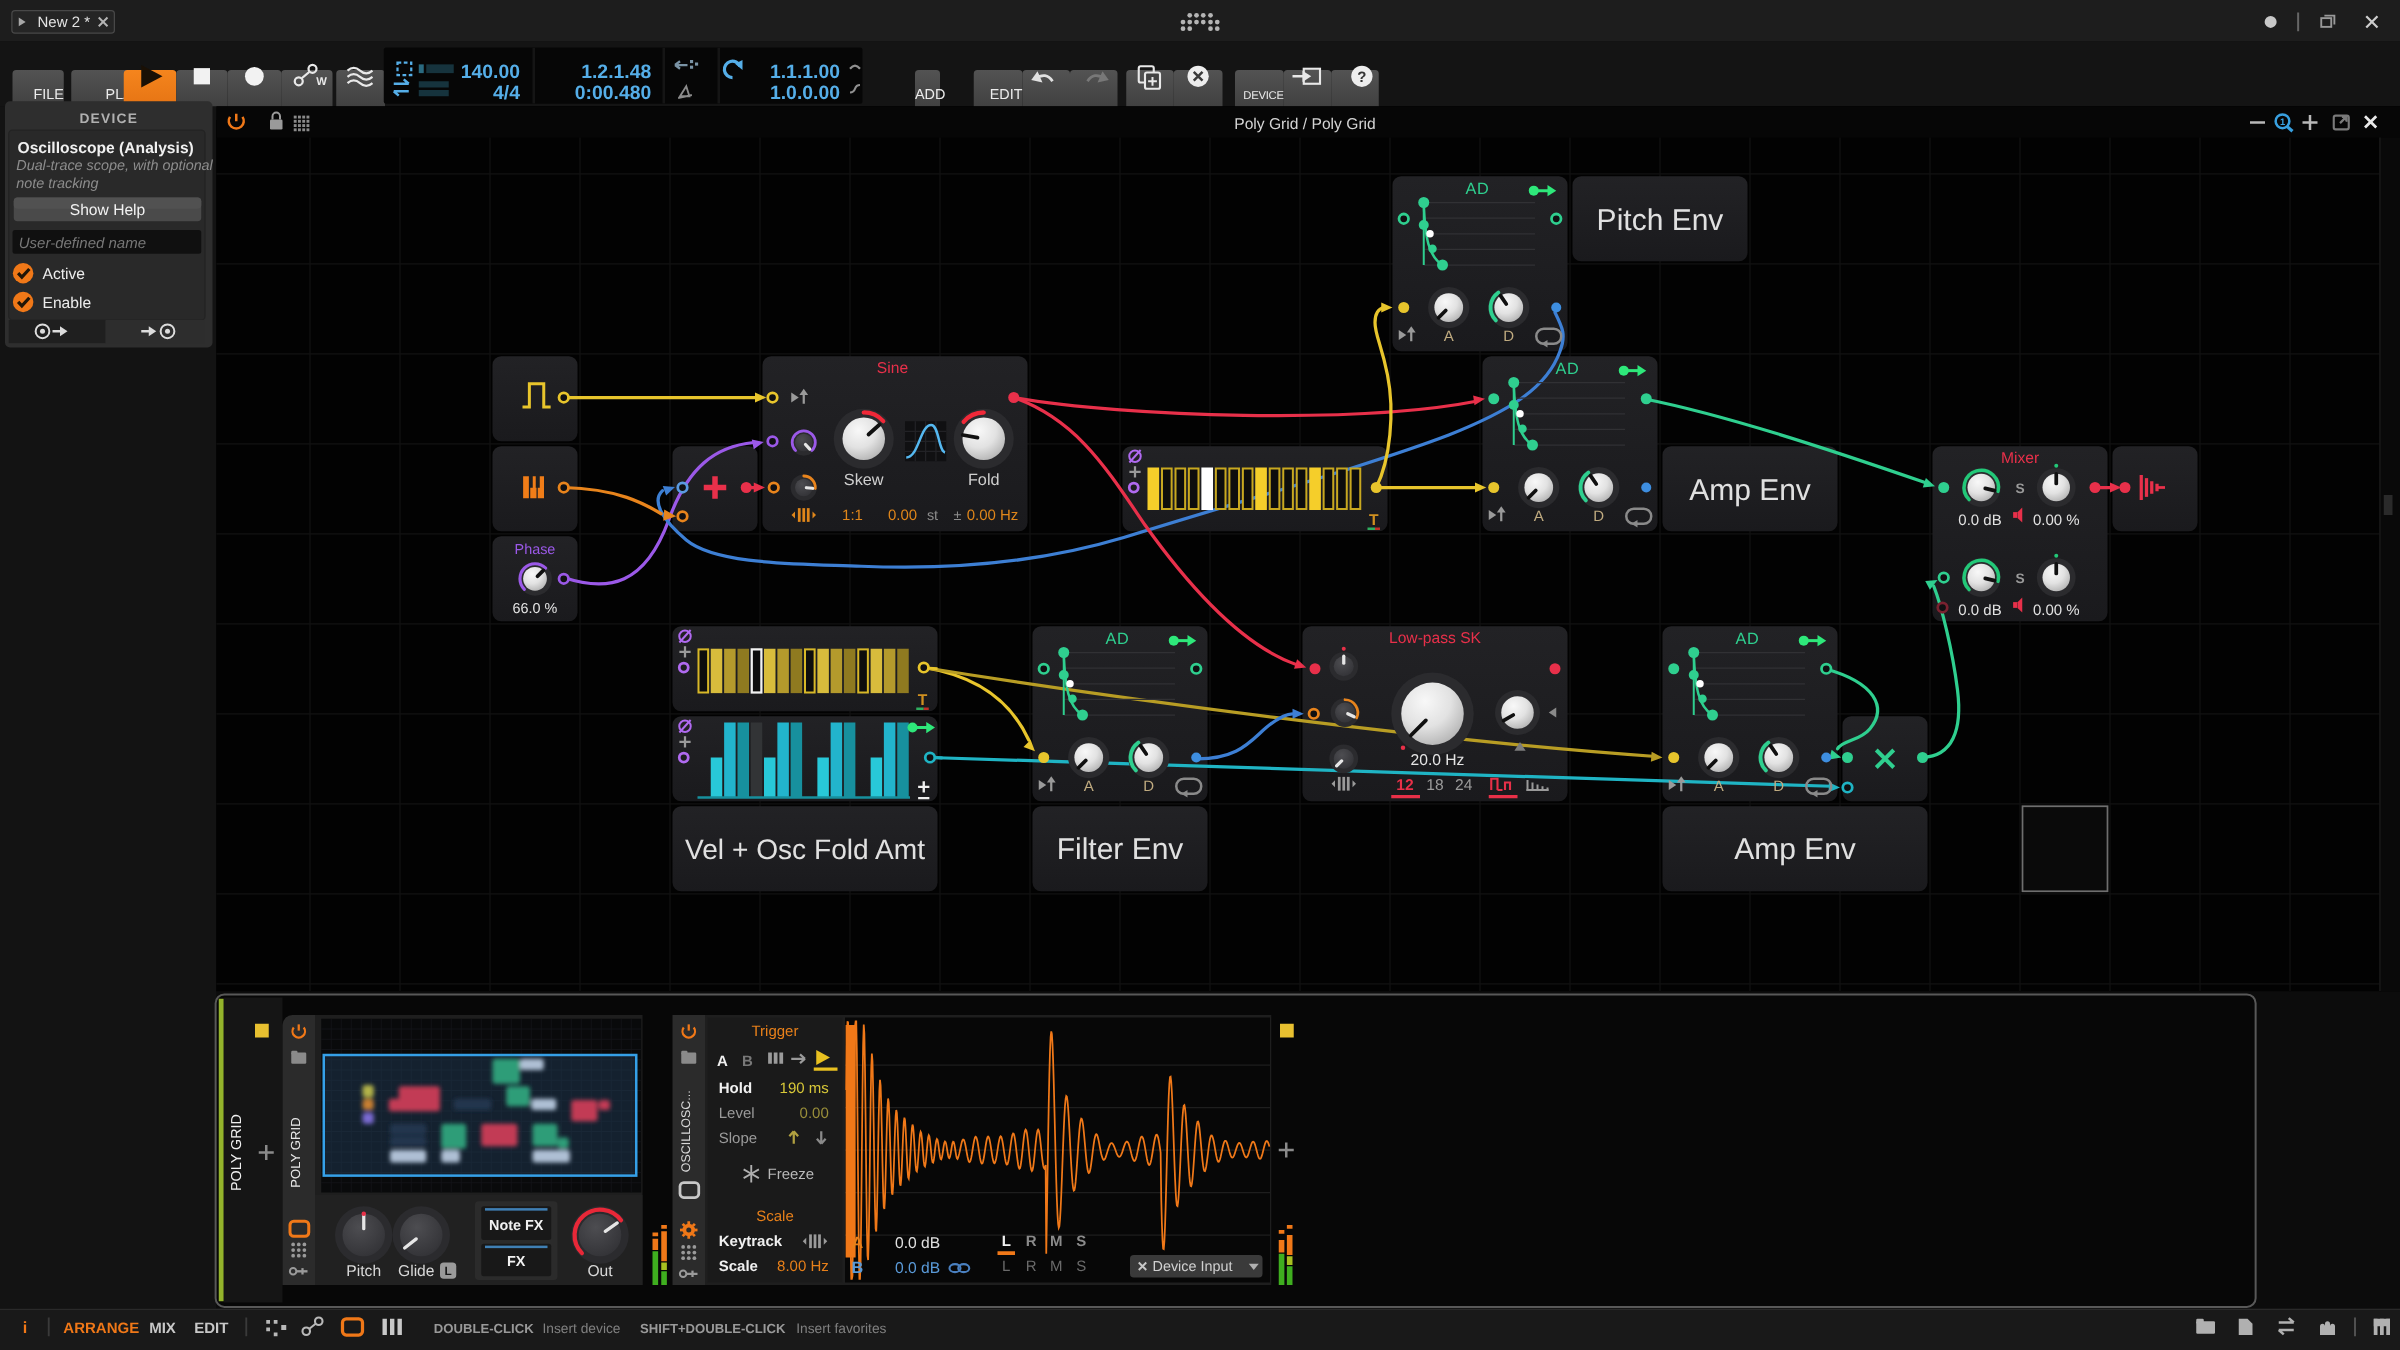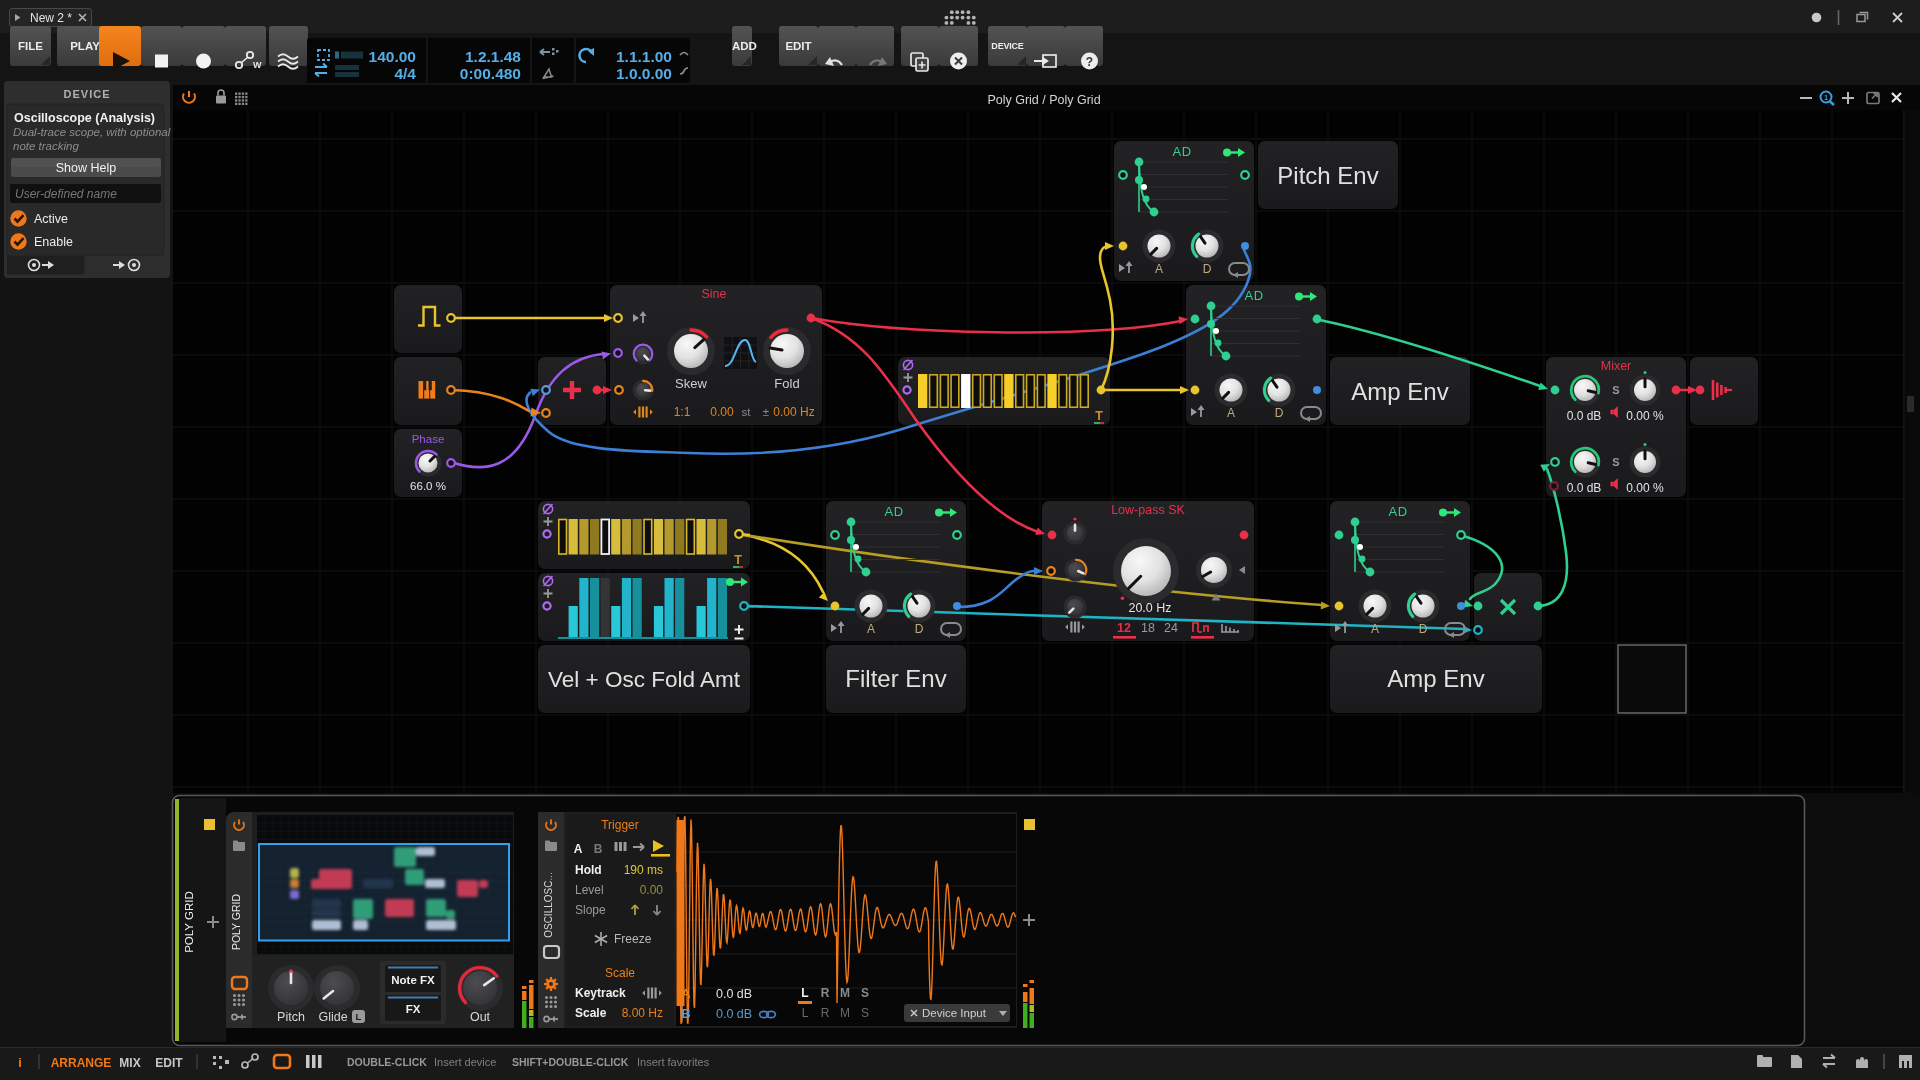--- a/index.html
+++ b/index.html
@@ -1,19 +1,19 @@
 <!DOCTYPE html>
 <html><head><meta charset="utf-8">
 <style>
 *{margin:0;padding:0;box-sizing:border-box}
 html,body{width:1920px;height:1080px;overflow:hidden;background:#0c0c0c;
  font-family:"Liberation Sans",sans-serif;}
 .abs{position:absolute}
-.btn{position:absolute;top:26px;height:40px;background:linear-gradient(#535353,#3a3a3a);
- border-radius:3px;color:#ececec;font-size:11.5px;font-weight:bold;text-align:center;
+.btn{position:absolute;top:56px;height:40px;background:linear-gradient(#535353,#3a3a3a);
+ border-radius:3px;color:#ececec;font-size:11.5px;font-weight:normal;text-align:right;
  line-height:40px;}
 .fold:after{content:"";position:absolute;right:1px;bottom:1px;width:0;height:0;
  border-left:9px solid transparent;border-bottom:9px solid #262626;}
 </style></head>
 <body>
 <div class="abs" style="left:0;top:0;width:1920px;height:33px;background:#1d1d1d"></div>
 <div class="abs" style="left:9px;top:8px;width:83px;height:19px;background:#252525;border:1px solid #484848;border-radius:3px"></div>
 <svg class="abs" style="left:0;top:0" width="1920" height="33">
 <polygon points="15,14 15,21 20.5,17.5" fill="#a8a8a8"></polygon>
 <text x="30" y="21.5" font-family="Liberation Sans,sans-serif" font-size="12" fill="#e4e4e4">New 2 *</text>

